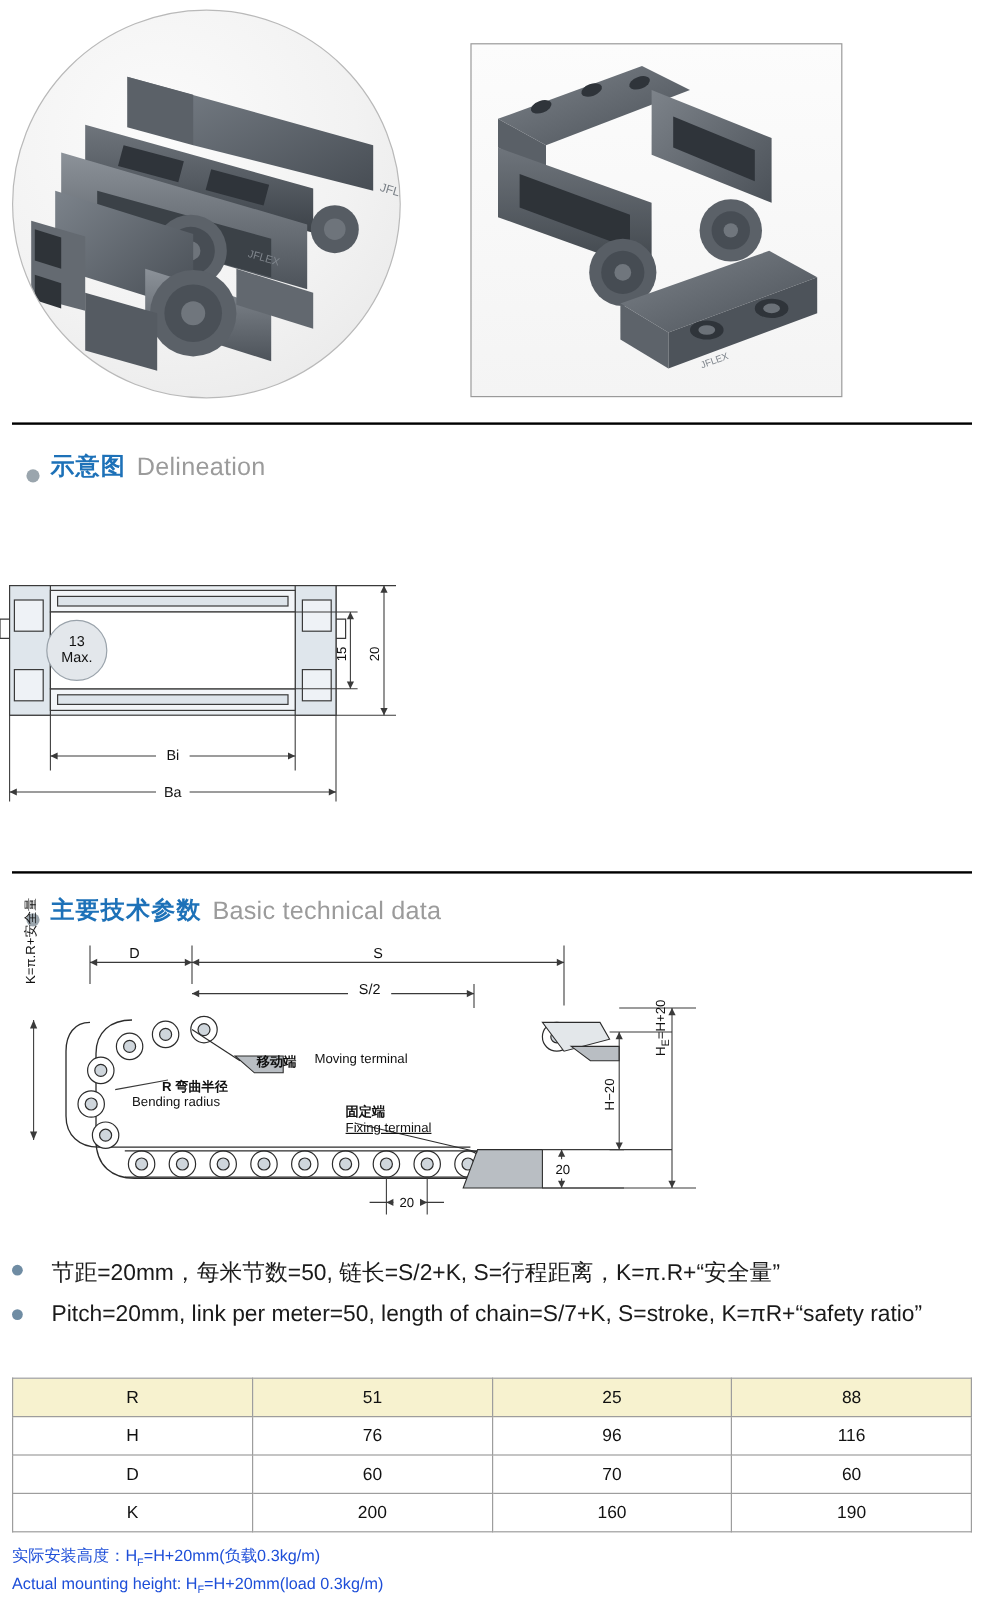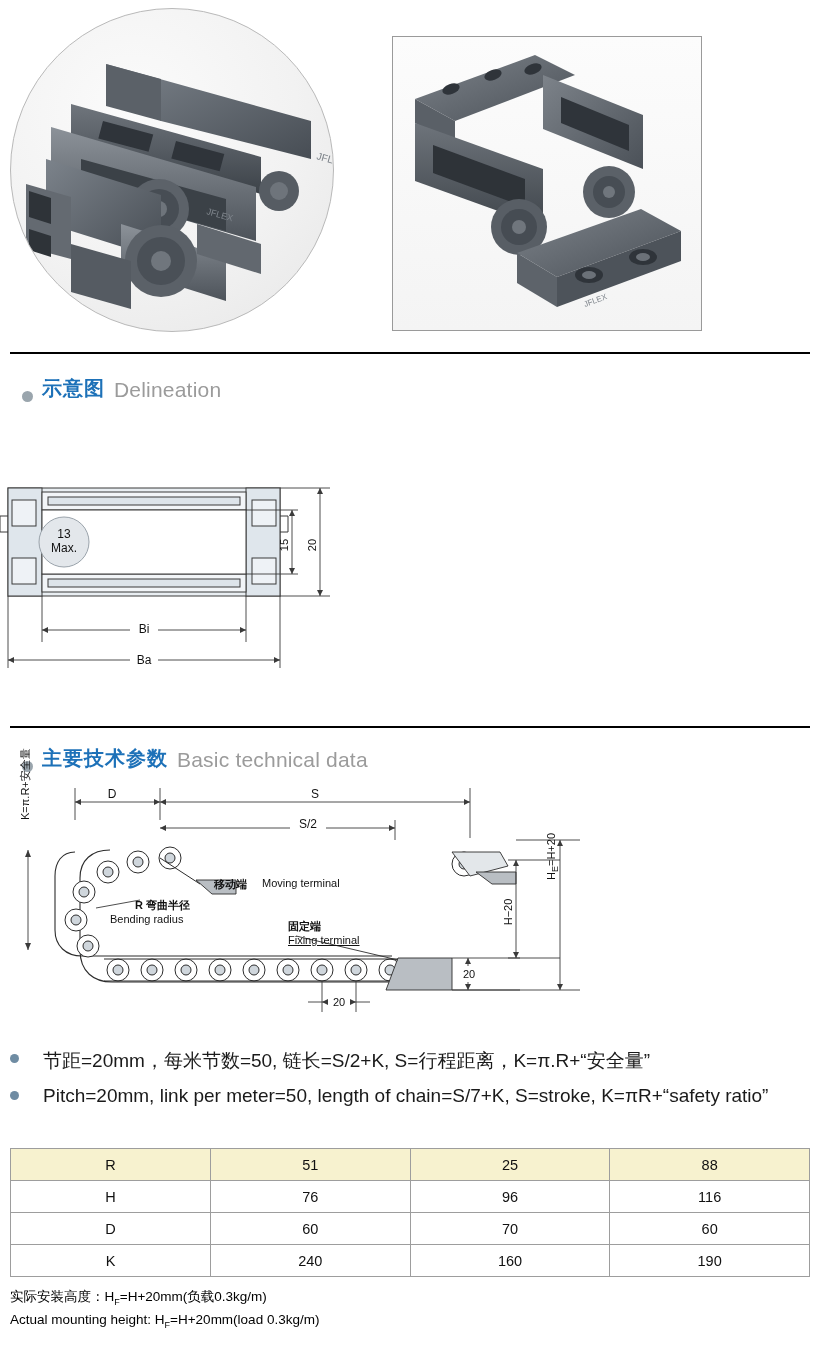--- a/index.html
+++ b/index.html
@@ -119,21 +119,21 @@
     font-weight: normal;
     color: #111;
   }
   table.spec thead th { background: #f7f2cf; }
   table.spec td:first-child, table.spec th:first-child { width: 200px; }
 
   .footnote {
     position: absolute;
     left: 10px;
     font-size: 13.5px;
-    color: #000000;
+    color: #1d4ed8;
     white-space: nowrap;
   }
   sub { font-size: 9px; }
 </style>
 </head>
 <body>
 
 <div class="photo-row">
 
   <div class="circle-photo">
@@ -479,21 +479,21 @@
       <td>116</td>
     </tr>
     <tr>
       <td>D</td>
       <td>60</td>
       <td>70</td>
       <td>60</td>
     </tr>
     <tr>
       <td>K</td>
-      <td>240</td>
+      <td>200</td>
       <td>160</td>
       <td>190</td>
     </tr>
   </tbody>
 </table>
 
 <div class="footnote" style="top:1288px;">
   <span>实际安装高度：H</span><sub>F</sub><span>=H+20mm(负载0.3kg/m)</span>
 </div>
 <div class="footnote" style="top:1312px;">

